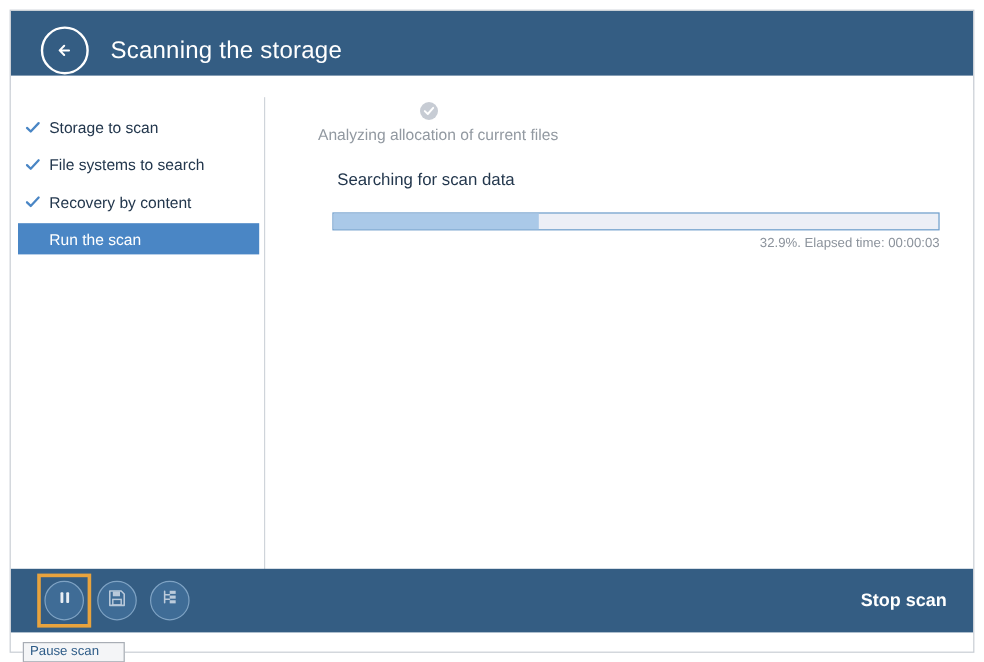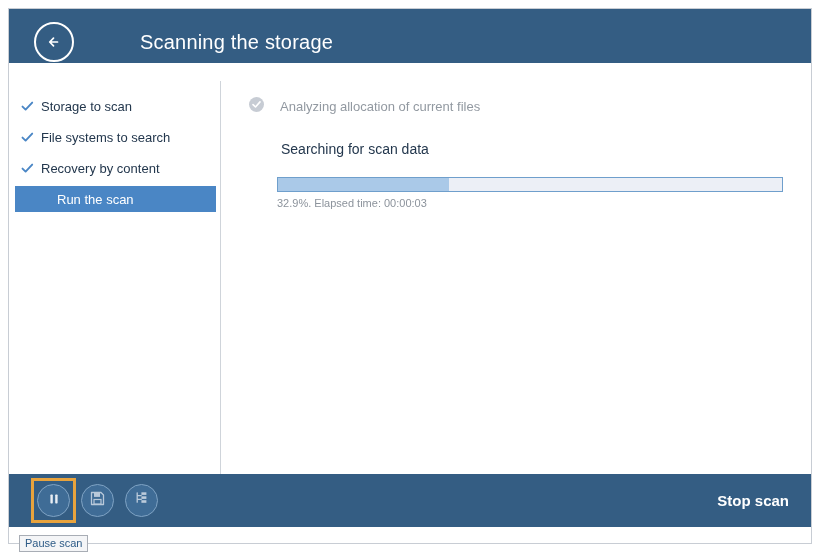--- a/index.html
+++ b/index.html
@@ -29,21 +29,20 @@
   
   .header {
     position: absolute;
     left: 0;
     top: 0;
     width: 100%;
     height: 66px;
     background: #345d83;
     display: flex;
     align-items: center;
-    gap: 48px;
   }
   .back-btn {
     margin-left: 25px;
     width: 36px;
     height: 36px;
     border: 2px solid #ffffff;
     border-radius: 50%;
     display: flex;
     align-items: center;
     justify-content: center;
@@ -59,20 +58,21 @@
   }
 
   
   .content {
     position: absolute;
     left: 0;
     top: 54px;
     right: 0;
     bottom: 53px;
     background: #ffffff;
+    text-align: right;
   }
 
   .sidebar {
     position: absolute;
     left: 0;
     top: 0;
     width: 211px;
     height: 100%;
   }
   .divider {
@@ -101,36 +101,37 @@
     margin-left: 6px;
     flex: none;
     display: flex;
     align-items: center;
   }
   .nav-item .nav-label { white-space: nowrap; }
   .nav-item.active {
     background: #4a86c5;
     color: #ffffff;
   }
-  .nav-item.active .nav-label { padding-left: 42px; }
+  .nav-item.active .nav-label { padding-left: 26px; }
 
   
   .main {
     position: absolute;
     left: 232px;
     top: 0;
     right: 10px;
     height: 100%;
   }
   .task-done {
     position: absolute;
     left: 8px;
-    top: 34px;
-    display: flex;
-    align-items: center;
+    top: 22px;
+    display: flex;
+    align-items: center;
+    flex-direction: column;
   }
   .task-done .done-icon { flex: none; }
   .task-done .done-label {
     margin-left: 16px;
     font-size: 13px;
     color: #9299a1;
   }
   .task-current {
     position: absolute;
     left: 40px;
@@ -212,21 +213,21 @@
   }
 
   .tooltip {
     position: absolute;
     left: 19px;
     top: 535px;
     background: #f4f5f7;
     border: 1px solid #a8adb5;
     color: #2d5b87;
     font-size: 11px;
-    padding: 1px 5px 2px 5px;
+    padding: 1px 21px 2px 5px;
     box-sizing: border-box;
     white-space: nowrap;
     z-index: 20;
   }
 </style>
 </head>
 <body>
 
 <div class="window">
 

